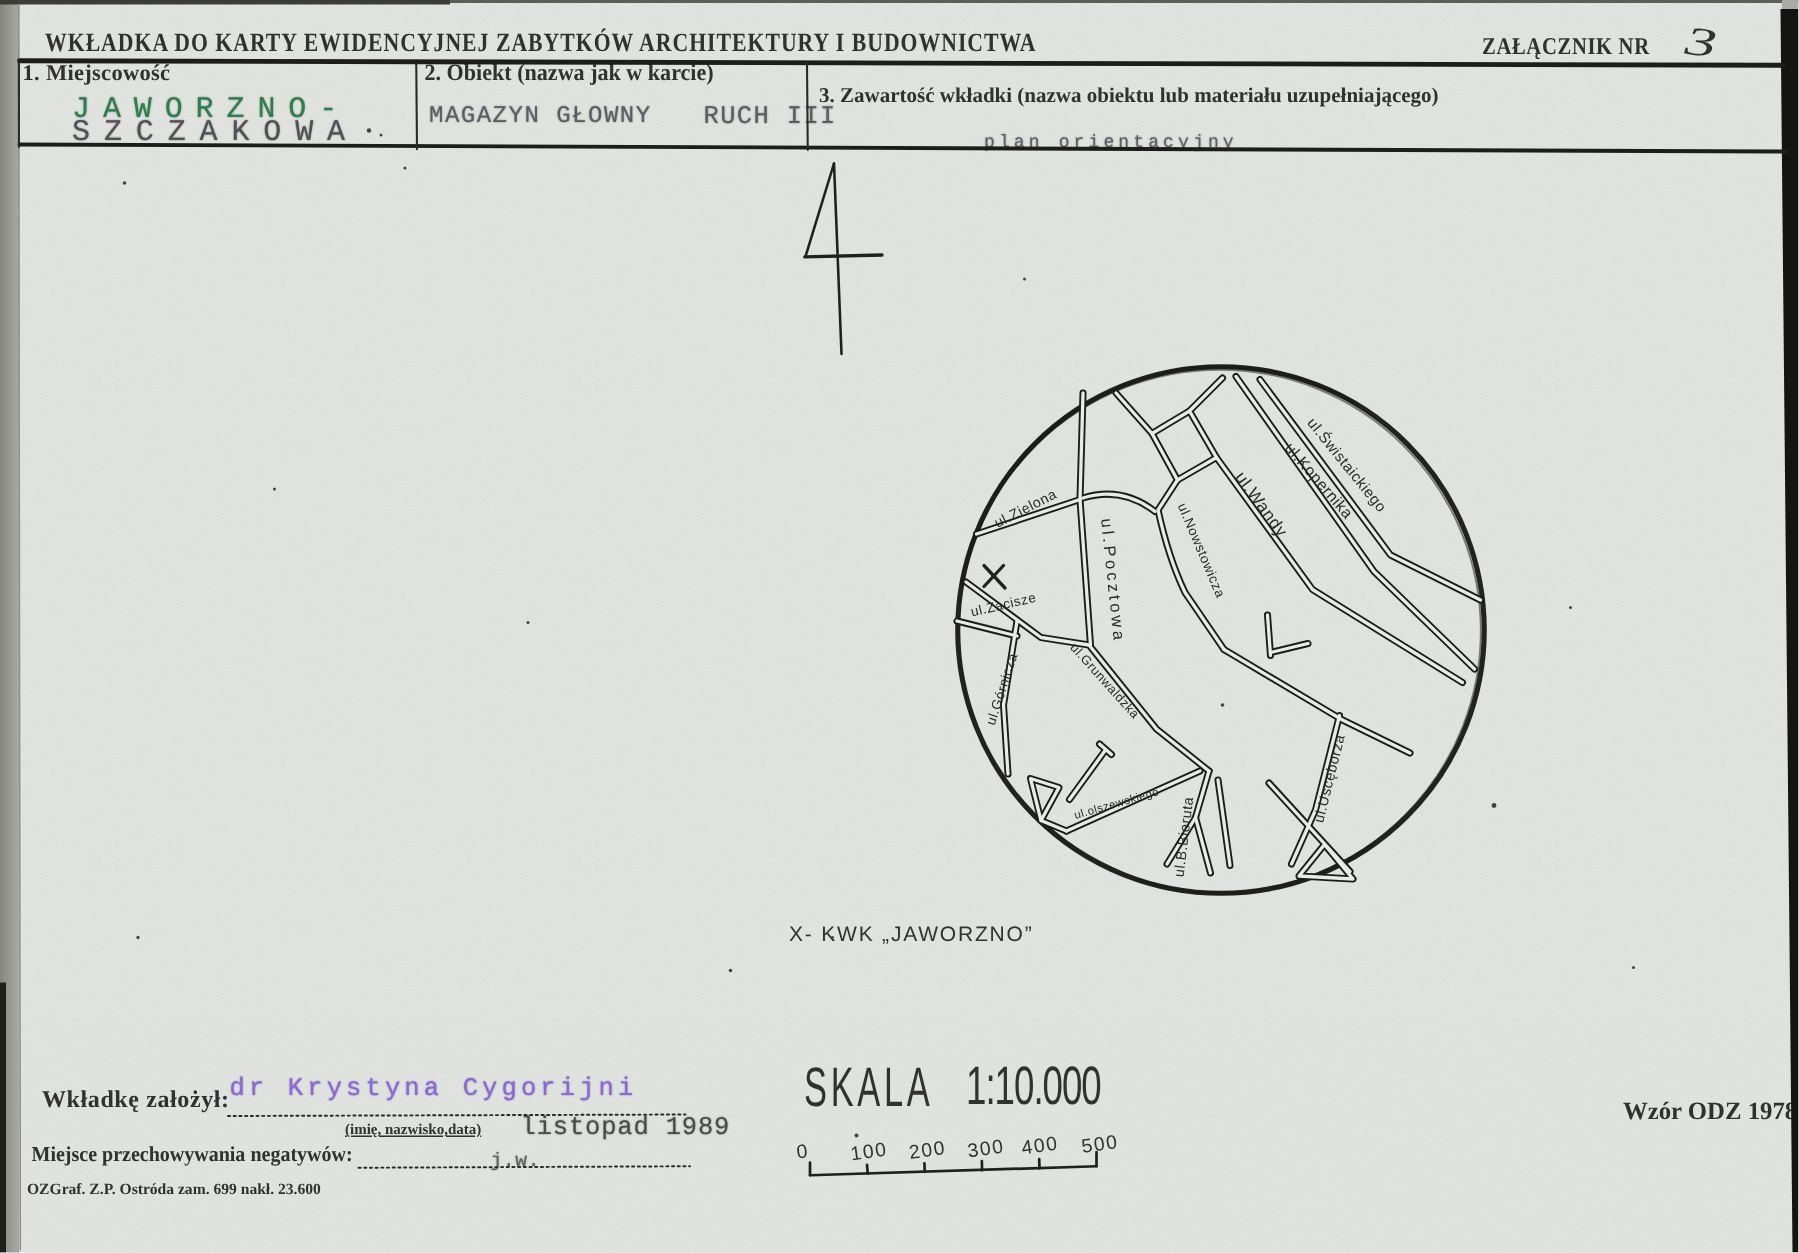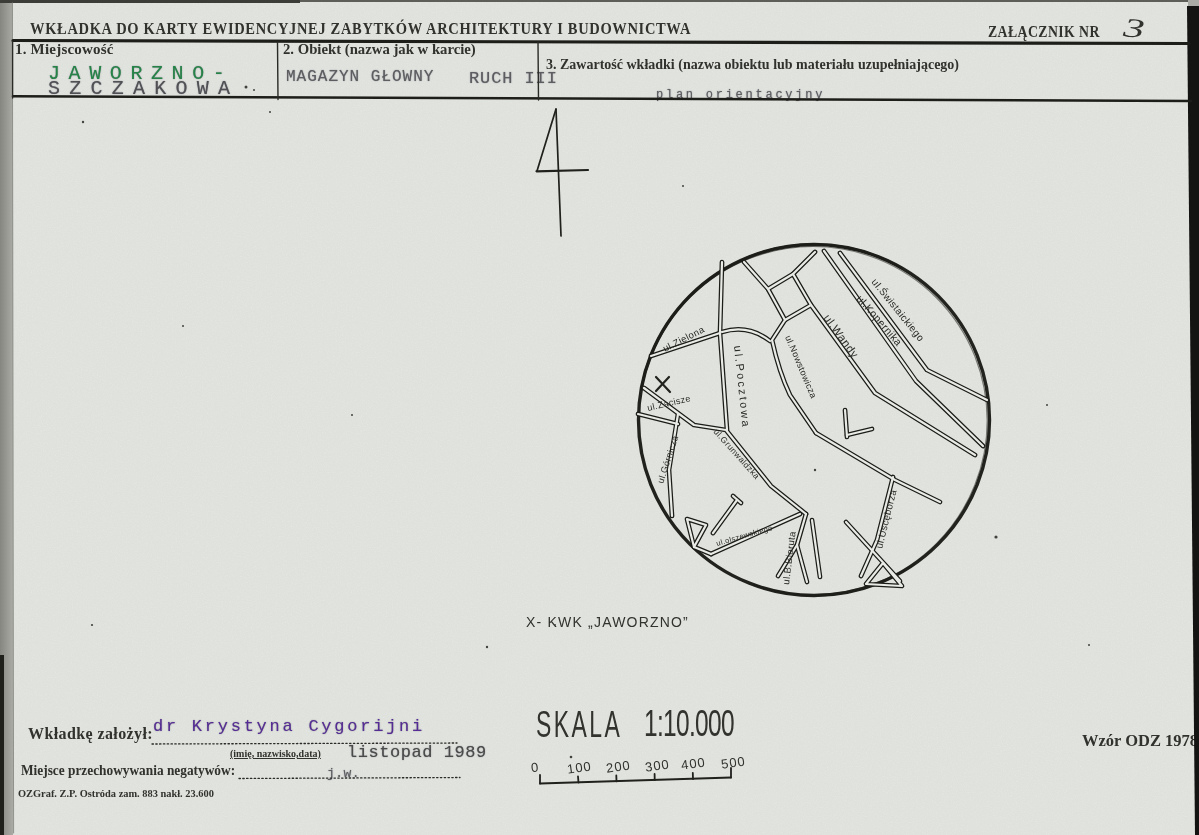--- a/index.html
+++ b/index.html
@@ -181,19 +181,19 @@
 <div class="h" style="left:536px;top:706px;font-size:37px;letter-spacing:4px;transform:scaleX(0.62);transform-origin:left top;">SKALA</div>
 <div class="h" style="left:644px;top:706px;font-size:36px;letter-spacing:-1px;transform:scaleX(0.68);transform-origin:left top;">1:10.000</div>
 <div class="h" style="left:531px;top:761px;font-size:13px;transform:rotate(-6deg);">0</div>
 <div class="h" style="left:567px;top:761px;font-size:13px;transform:rotate(-8deg);letter-spacing:1px;">100</div>
 <div class="h" style="left:606px;top:760px;font-size:13px;transform:rotate(-8deg);letter-spacing:1px;">200</div>
 <div class="h" style="left:645px;top:759px;font-size:13px;transform:rotate(-8deg);letter-spacing:1px;">300</div>
 <div class="h" style="left:681px;top:757px;font-size:13px;transform:rotate(-8deg);letter-spacing:1px;">400</div>
 <div class="h" style="left:721px;top:756px;font-size:13px;transform:rotate(-8deg);letter-spacing:1px;">500</div>
 
 <div class="s" style="left:28px;top:726px;font-size:16px;letter-spacing:0.4px;">Wkładkę założył:</div>
-<div class="t" style="left:153px;top:718px;font-size:17px;letter-spacing:2.75px;color:#4c1d95;">dr Krystyna Cygorijni</div>
+<div class="t" style="left:153px;top:718px;font-size:17px;letter-spacing:2.75px;color:#8b5cf6;">dr Krystyna Cygorijni</div>
 <div class="s" style="left:230px;top:749px;font-size:10px;text-decoration:underline;">(imię, nazwisko,data)</div>
 <div class="t" style="left:347px;top:744px;font-size:17px;letter-spacing:0.55px;color:#404040;">listopad 1989</div>
 <div class="s" style="left:21px;top:763px;font-size:14.2px;transform:scaleX(0.94);transform-origin:left top;">Miejsce przechowywania negatywów:</div>
 <div class="t" style="left:327px;top:767px;font-size:13px;letter-spacing:0.45px;">j.w.</div>
-<div class="s" style="left:18px;top:789px;font-size:10.4px;">OZGraf. Z.P. Ostróda zam. 883 nakł. 23.600</div>
+<div class="s" style="left:18px;top:789px;font-size:10.4px;">OZGraf. Z.P. Ostróda zam. 699 nakł. 23.600</div>
 <div class="s" style="left:1082px;top:733px;font-size:16.5px;">Wzór ODZ 1978 r.</div>
 
 </body></html>

